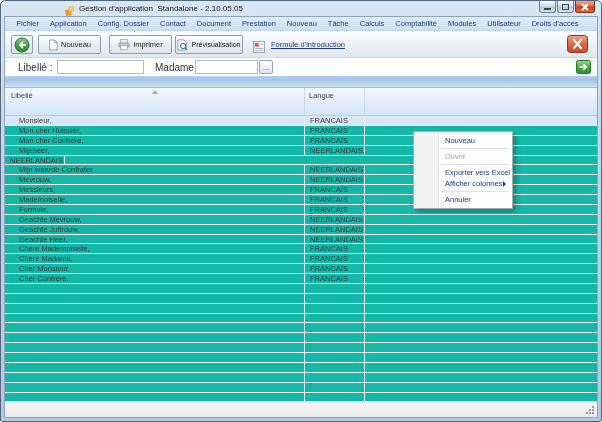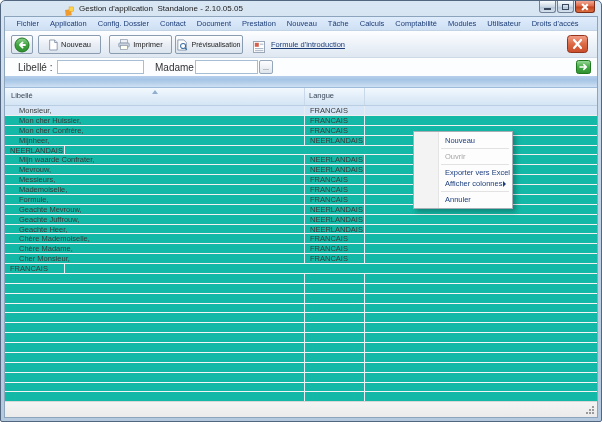--- a/index.html
+++ b/index.html
@@ -63,21 +63,21 @@
             border-radius:2px; background:linear-gradient(180deg,#fdfdfe,#dfe5ed); font-size:7px; color:#444;
             display:flex; align-items:flex-end; justify-content:center; line-height:10px; }
   .gobtn { position:absolute; right:6px; top:2px; width:15px; height:14px; }
 
   
   .band { height:12px; flex:0 0 auto;
           background:linear-gradient(180deg,#b5cfec 0%,#a5c4e5 35%,#cde0f3 100%);
           border-bottom:1px solid #9ebbdb; }
 
   
-  .ghead { height:18px; flex:0 0 auto; display:flex;
+  .ghead { height:28px; flex:0 0 auto; display:flex;
            background:linear-gradient(180deg,#f3f9fd,#e2eef9 50%,#d5e5f4); border-bottom:1px solid #b9cee3; }
   .hcell { font-size:7.5px; color:#3a4656; line-height:15px; position:relative; }
   .hc1 { width:300px; padding-left:6px; border-right:1px solid #c9d9ea; }
   .hc2 { width:60px; padding-left:4px; border-right:1px solid #c9d9ea; }
   .hc3 { flex:1; }
   .sortglyph { position:absolute; left:147px; top:2px; width:0; height:0;
                border-left:3.5px solid transparent; border-right:3.5px solid transparent;
                border-bottom:4px solid #90afd0; }
 
   
@@ -326,20 +326,21 @@
           <div class="gc c1">Chère Madame,</div>
           <div class="gc c2">FRANCAIS</div>
           <div class="gc c3"></div>
         </div>
         <div class="grow">
           <div class="gc c1">Cher Monsieur,</div>
           <div class="gc c2">FRANCAIS</div>
           <div class="gc c3"></div>
         </div>
         <div class="grow">
+          <div class="gc c1">Cher Confrère,</div>
           <div class="gc c2">FRANCAIS</div>
           <div class="gc c3"></div>
         </div>
         <div class="grow empty">
           <div class="gc c1"></div>
           <div class="gc c2"></div>
           <div class="gc c3"></div>
         </div>
         <div class="grow empty">
           <div class="gc c1"></div>

